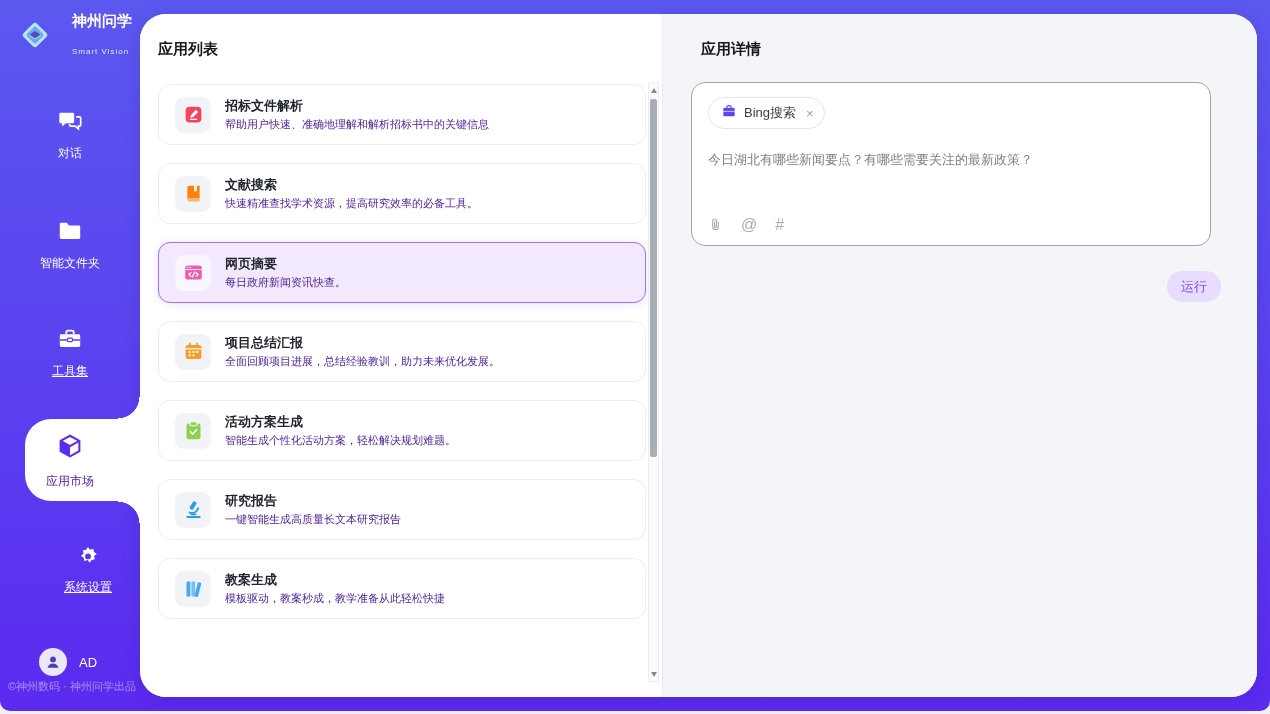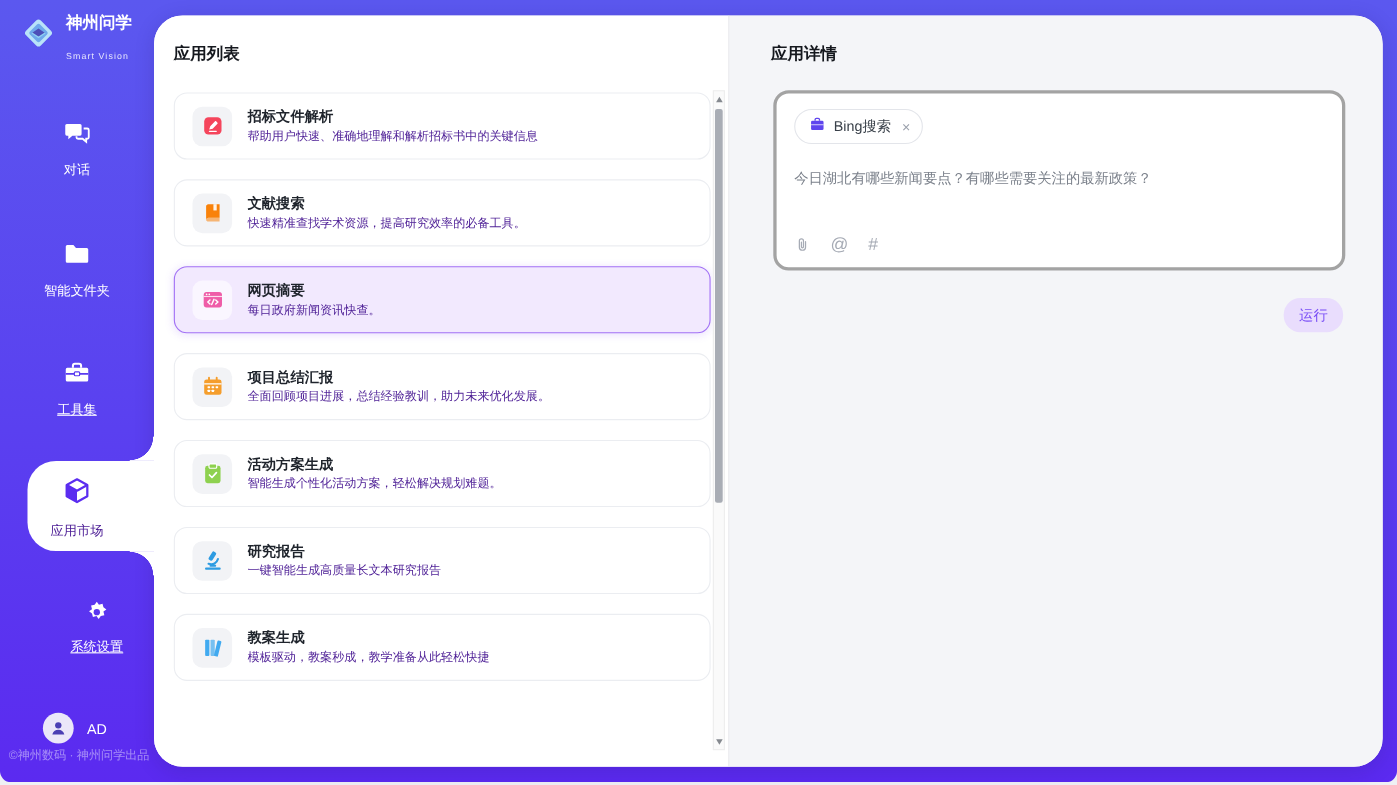--- a/index.html
+++ b/index.html
@@ -5,21 +5,21 @@
   * { margin:0; padding:0; box-sizing:border-box; }
   html,body { width:1270px; height:714px; overflow:hidden; }
   body { font-family:"Liberation Sans","DejaVu Sans",sans-serif; }
   .page { position:relative; width:1270px; height:714px; background:#eef0f4; overflow:hidden; }
 
   
   .frame { position:absolute; left:0; top:0; width:1270px; height:711px;
            background:linear-gradient(180deg,#5b58ef 0%,#5a40f0 55%,#5b2af0 100%);
            border-radius:0 0 10px 10px; }
   .sidebar { position:absolute; left:0; top:0; width:140px; height:711px; }
-  .logo { position:absolute; left:18px; top:13px; display:flex; gap:8px; align-items:flex-start; }
+  .logo { position:absolute; left:18px; top:13px; display:flex; gap:20px; align-items:flex-end; }
   .logo-text { display:flex; flex-direction:column; gap:2px; }
   .logo-name { font-size:15px; font-weight:bold; color:#fff; line-height:1.05; }
   .logo-tag { font-size:8px; color:rgba(255,255,255,.85); letter-spacing:1px;margin-top:16px; }
 
   .nav-item { position:absolute; left:0; width:140px; display:flex; flex-direction:column;
               align-items:center; gap:7px; cursor:pointer; z-index:2; }
   .nav-label { font-size:12px; color:#fff; }
   .nav-label.u { text-decoration:underline; }
   .nav-item.active .nav-label { color:#4c1d95; text-decoration:none; }
 
@@ -62,22 +62,22 @@
   .sb-up { top:1px; } .sb-down { bottom:1px; }
   .tri-up { width:0; height:0; border-left:3.5px solid transparent; border-right:3.5px solid transparent;
             border-bottom:5px solid #85898f; }
   .tri-down { width:0; height:0; border-left:3.5px solid transparent; border-right:3.5px solid transparent;
               border-top:5px solid #85898f; }
   .sb-thumb { position:absolute; left:1px; top:16px; width:7px; height:358px; background:#a9adb5; border-radius:2px; cursor:grab; }
 
   
   .detail-panel { flex:1; background:#f4f5f8; border-left:1px solid #ebebef; position:relative; }
   .detail-panel .panel-title { position:absolute; left:38px; top:26px; }
-  .detail-card { position:absolute; left:40px; top:68px; width:520px; height:164px; background:#fff;
-                 border:3px solid #a3a3a3; border-radius:14px; padding:14px 16px; }
+  .detail-card { position:absolute; left:28px; top:68px; width:520px; height:164px; background:#fff;
+                 border:1px solid #a3a3a3; border-radius:14px; padding:14px 16px; }
   .chip { display:inline-flex; align-items:center; height:32px; padding:0 10px 0 12px; border:1px solid #e3e5ea;
           border-radius:17px; background:#fff; gap:7px; cursor:pointer; }
   .chip-label { font-size:13px; color:#394049; }
   .chip-close { font-size:13px; color:#9ba1ac; margin-left:3px; cursor:pointer; line-height:1; }
   .query { margin-top:22px; font-size:13px; color:#7b818b; line-height:1.4; }
   .composer { position:absolute; left:16px; bottom:12px; display:flex; align-items:center; gap:18px; }
   .cicon { color:#a6abb5; display:flex; align-items:center; cursor:pointer; font-size:16px; line-height:1; }
   .run-btn { position:absolute; right:36px; top:257px; height:31px; padding:0 14px; background:#e9ddfd;
              color:#7a4ff6; font-size:13px; line-height:31px; border:none; border-radius:15px; cursor:pointer;
              font-family:inherit; }

